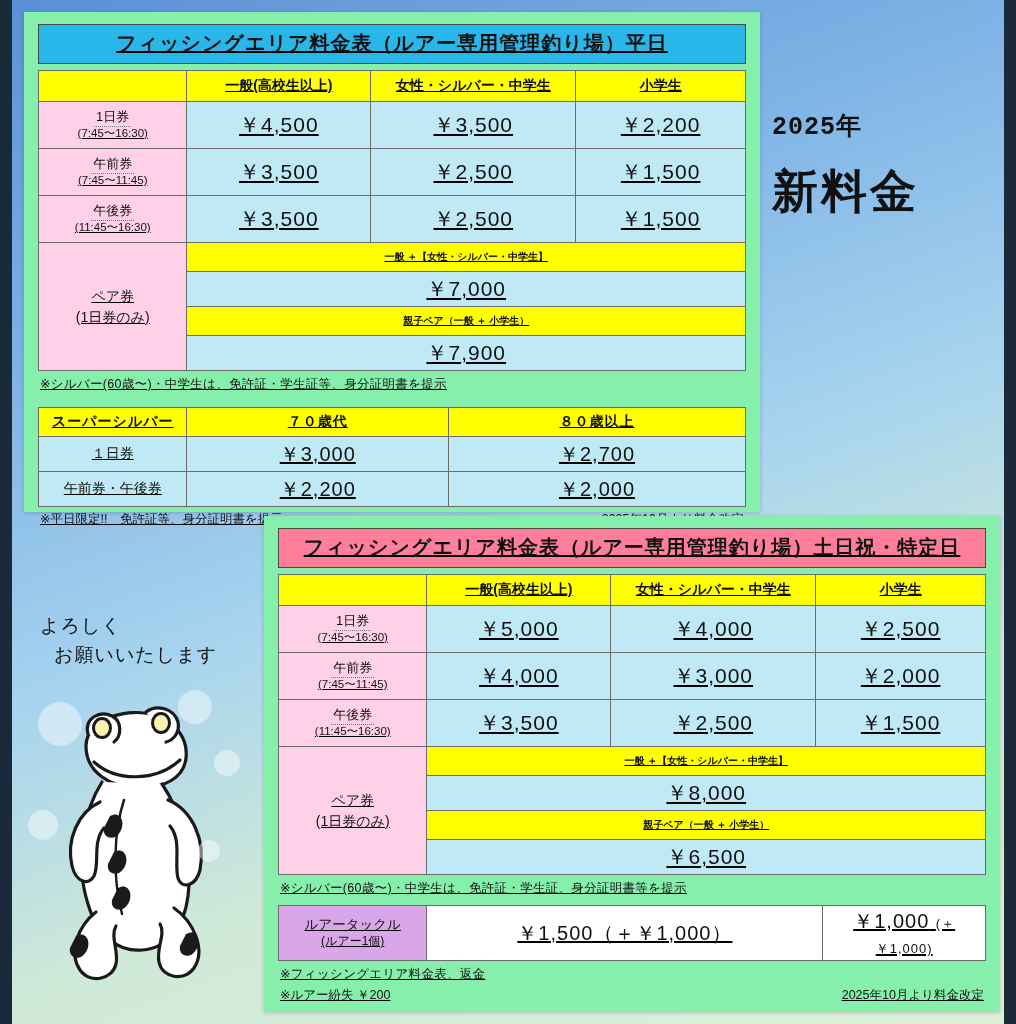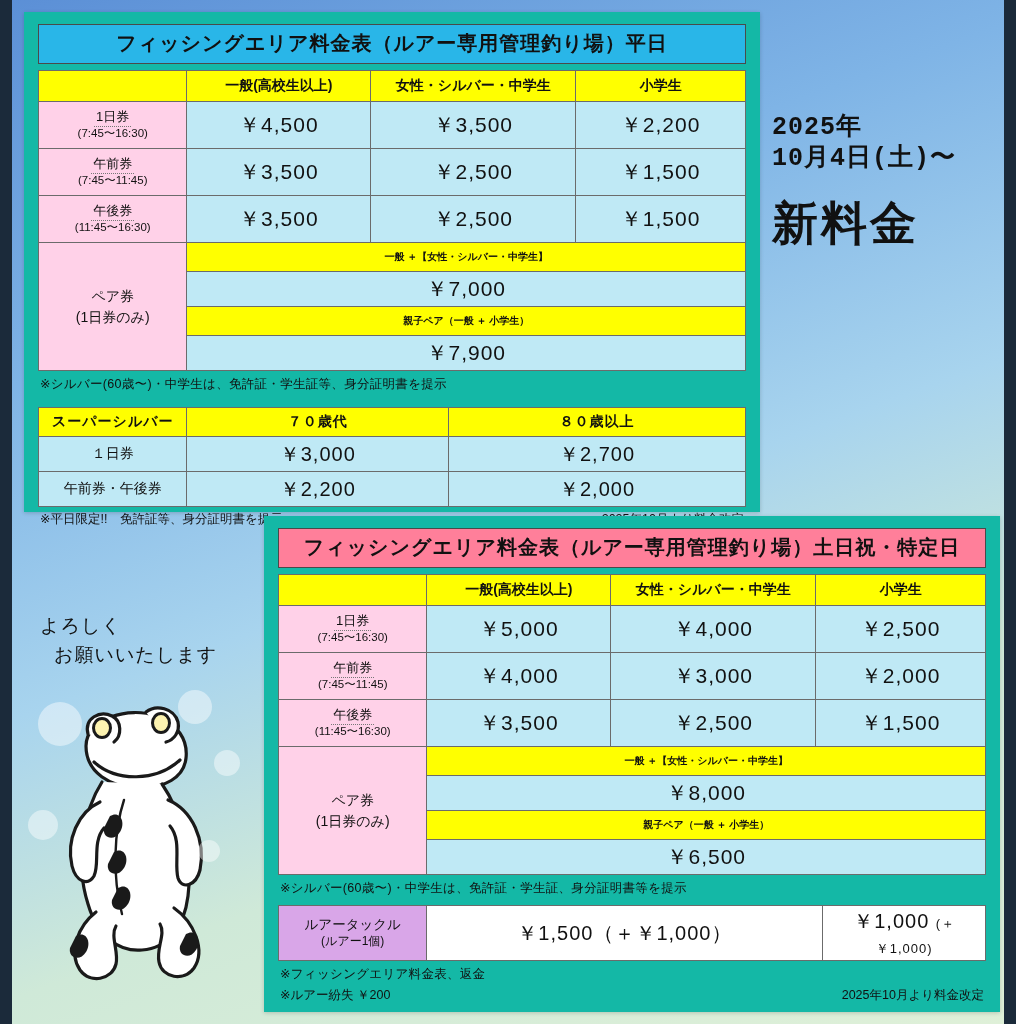--- a/index.html
+++ b/index.html
@@ -11,22 +11,23 @@
   }
   
   .sidebar-left,.sidebar-right{
     position:absolute;top:0;bottom:0;width:12px;background:#1b2a3a;z-index:40;
   }
   .sidebar-left{left:0;}
   .sidebar-right{right:0;}
 
   
   .card{
-    position:absolute;background:#14b8a6;
+    position:absolute;background:#86efac;
     box-shadow:0 1px 4px rgba(0,0,0,.18);
+    text-decoration:underline;
   }
   #weekday-card{left:24px;top:12px;width:736px;height:500px;}
   #weekend-card{left:264px;top:516px;width:736px;height:496px;}
 
   .title-bar{
     margin:12px 14px 0 14px;
     border:1px solid #4a4a4a;
     text-align:center;
     font-weight:bold;
     letter-spacing:1px;
@@ -318,21 +319,20 @@
   <div class="note">※フィッシングエリア料金表、返金</div>
   <div class="note-row">
     <span>※ルアー紛失 ￥200</span>
     <span>2025年10月より料金改定</span>
   </div>
 </div>
 
 <div id="new-price-block">
   <div id="np-date">
     <div>2025年</div>
-    <div>10月4日(土)〜</div>
   </div>
   <div id="np-head">新料金</div>
 </div>
 
 <div id="greeting">
   <div>よろしく</div>
   <div class="l2">お願いいたします</div>
 </div>
 
 <div id="frog">

